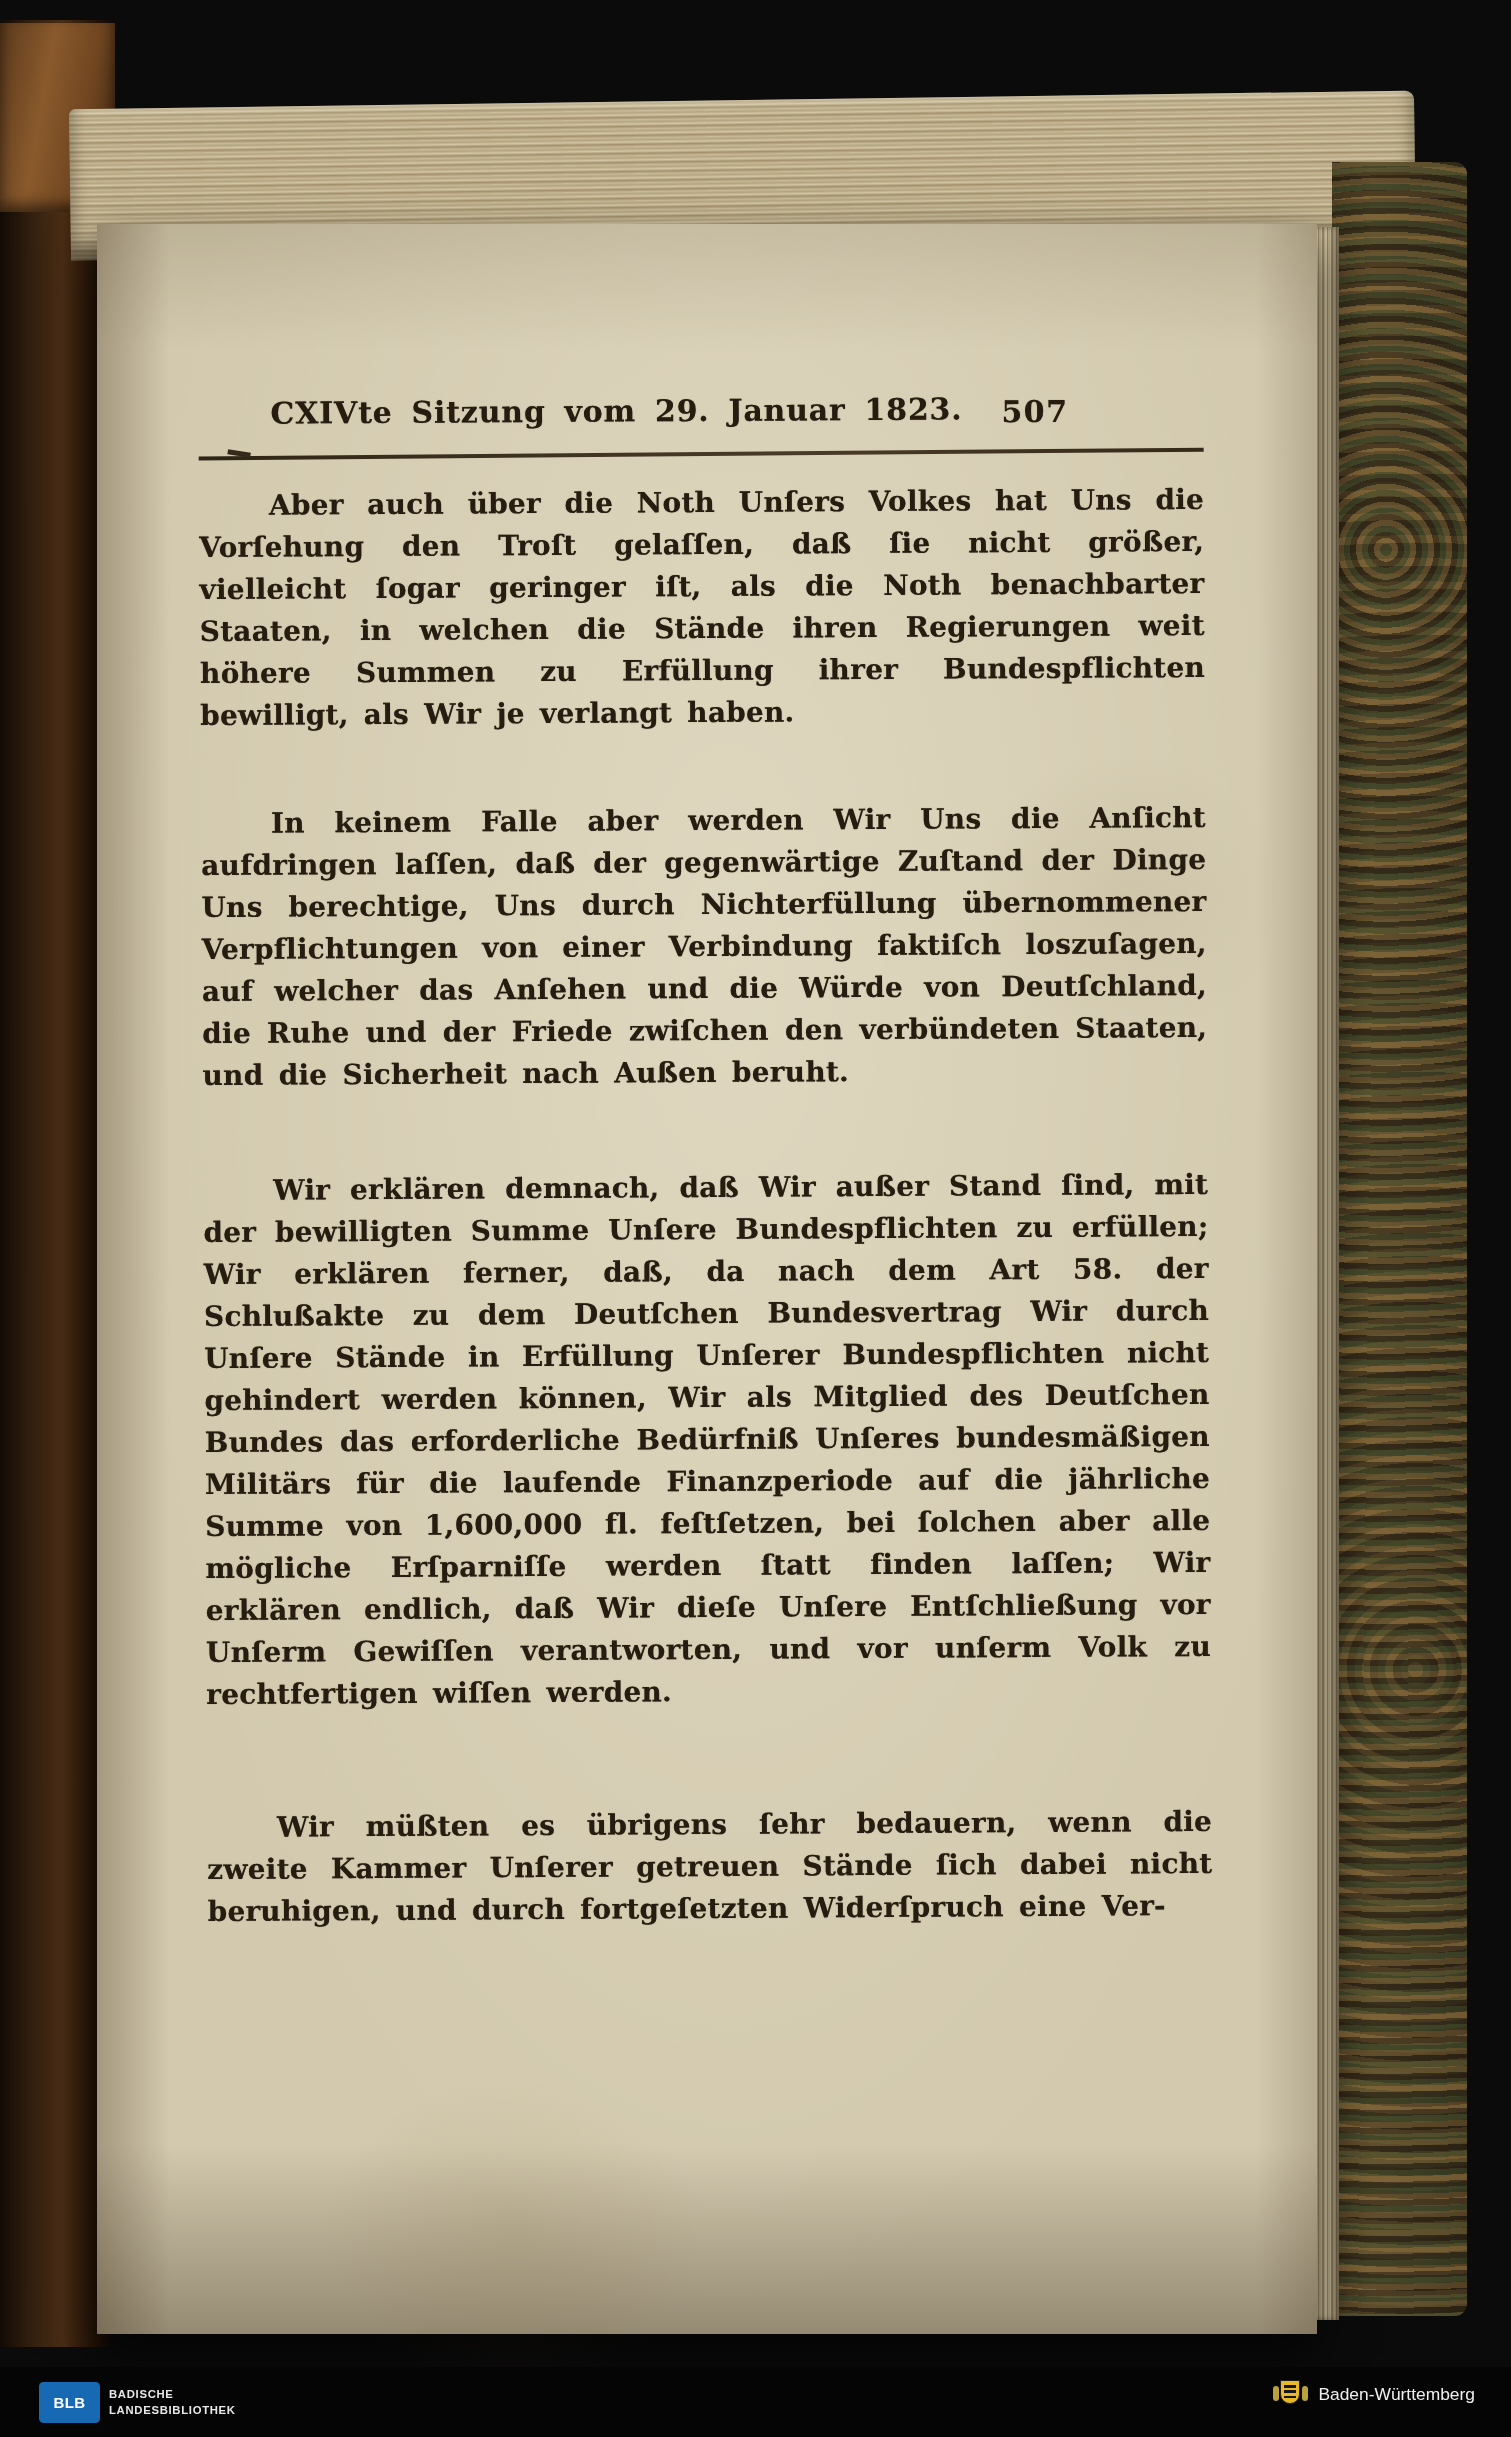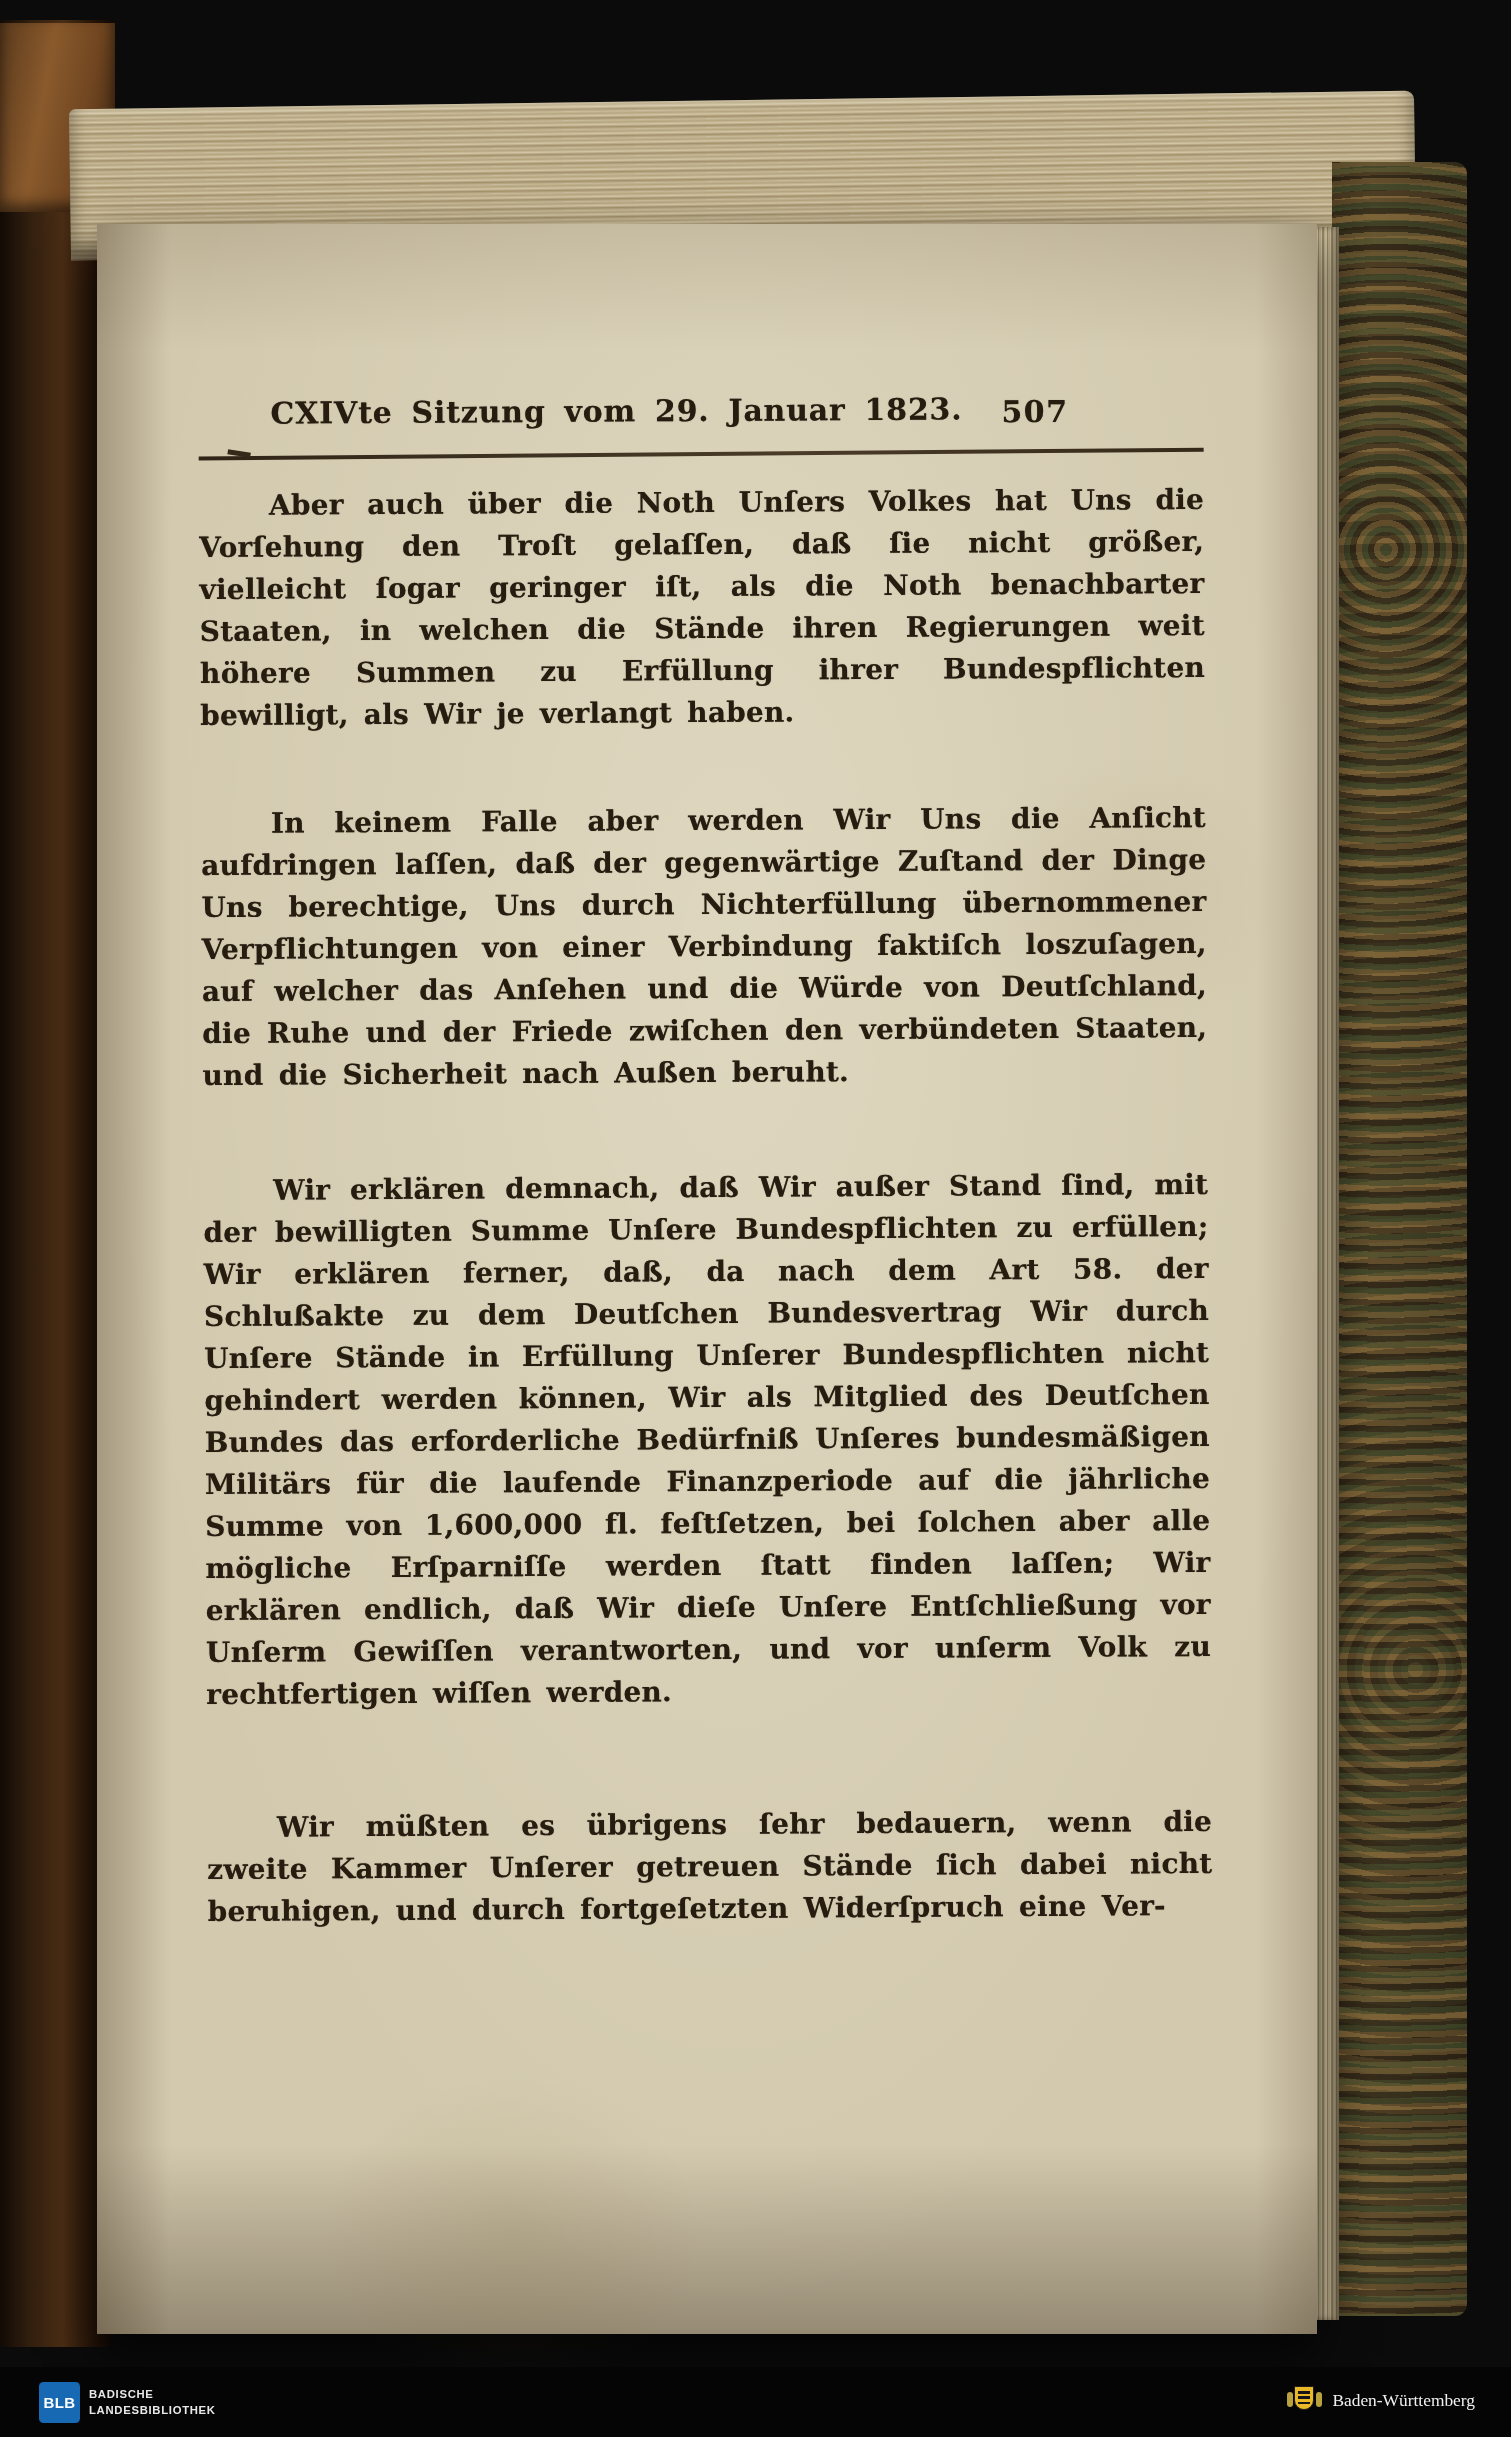--- a/index.html
+++ b/index.html
@@ -108,32 +108,32 @@
   .footer-bar {
     position: absolute; left: 0; bottom: 0; width: 100%; height: 71px;
     background: #050506;
   }
   .footer-left {
     position: absolute; left: 39px; bottom: 15px;
     display: flex; align-items: center; gap: 9px;
     font-family: "Liberation Sans", sans-serif;
   }
   .blb-badge {
-    width: 41px; height: 41px; background: #1669b2; border-radius: 4.5px;
+    width: 61px; height: 41px; background: #1669b2; border-radius: 4.5px;
     color: #ffffff; display: flex; align-items: center; justify-content: center;
     font-weight: 700; font-size: 15px; letter-spacing: 0.4px;
   }
   .library-name {
     color: #e8e8e8; font-size: 11.3px; font-weight: 700;
     letter-spacing: 0.7px; line-height: 1.35;
   }
   .footer-right {
-    position: absolute; right: 36px; bottom: 22px;
+    position: absolute; right: 36px; bottom: 28px;
     display: flex; align-items: center; gap: 10.6px;
-    font-family: Liberation Serif, serif;
+    font-family: Liberation Sans, sans-serif;
   }
   .bw-crest { width: 35px; height: 32px; position: relative; }
   .bw-crest .shield {
     position: absolute; left: 7.6px; top: 1.5px; width: 19.6px; height: 24px;
     background: #e9b826; border: 1.5px solid #1c1c1c;
     border-radius: 0 0 9.8px 9.8px;
   }
   .bw-crest .lions {
     position: absolute; left: 11.3px; top: 6.8px; width: 12px; height: 13.6px;
     background: repeating-linear-gradient(to bottom, #171717 0 3px, rgba(0,0,0,0) 3px 5.3px);

